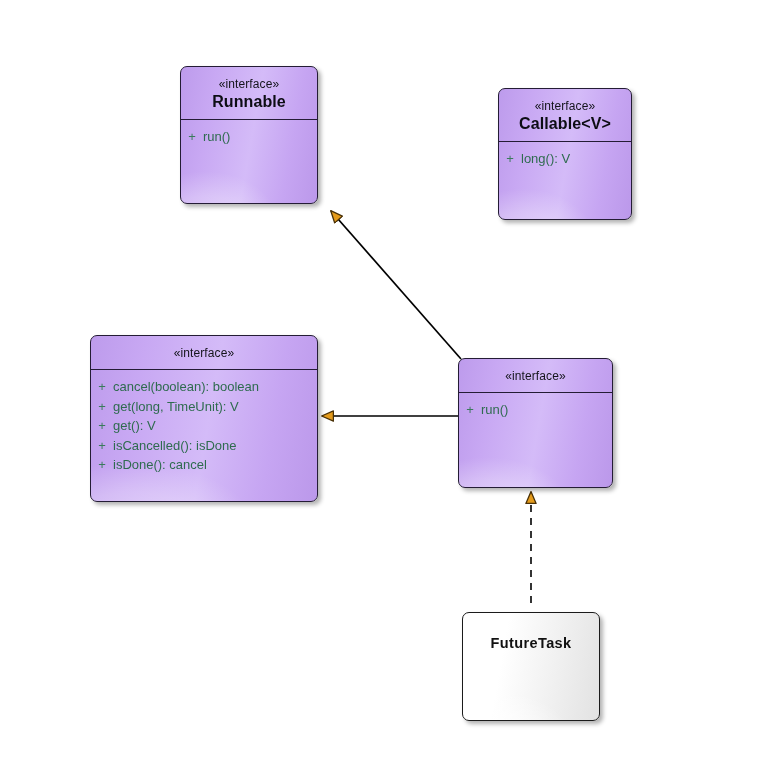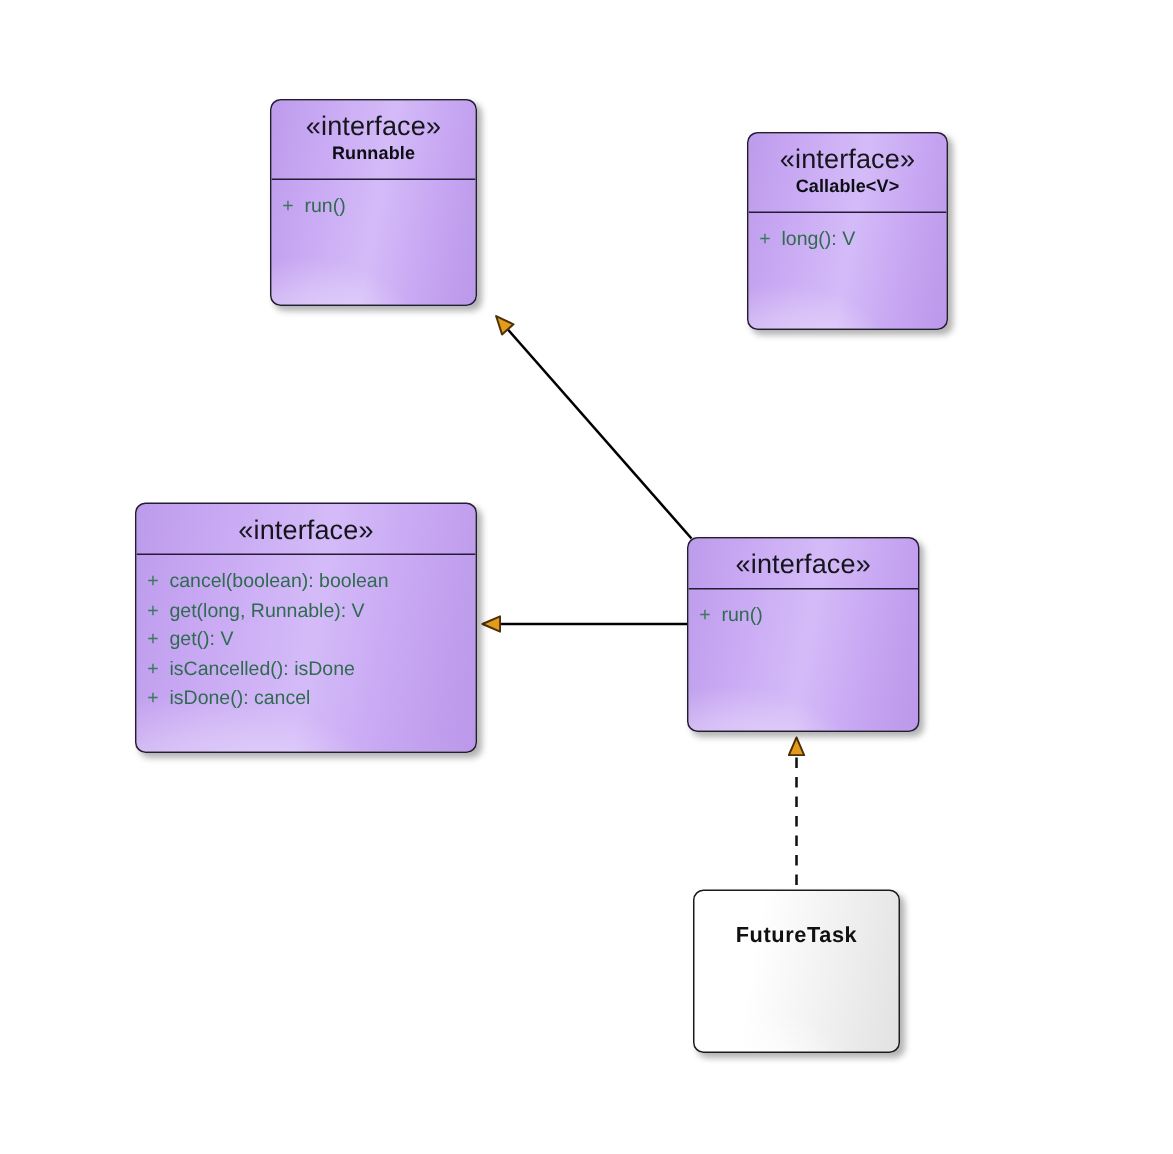--- a/index.html
+++ b/index.html
@@ -54,27 +54,27 @@
     position: relative;
     padding: 9px 6px 8px 6px;
     text-align: center;
     border-bottom: 1.6px solid #241c35;
     z-index: 2;
   }
   .uml-box.plain .uml-header {
     border-bottom: none;
   }
   .stereotype {
-    font-size: 18px;
+    font-size: 12px;
     color: #15151c;
     line-height: 16px;
     letter-spacing: 0.1px;
   }
   .classname {
-    font-size: 12px;
+    font-size: 16px;
     font-weight: bold;
     color: #0d0d14;
     line-height: 18px;
     margin-top: 1px;
     letter-spacing: 0.1px;
   }
 
   .uml-body {
     position: relative;
     padding: 7px 0 6px 0;
@@ -96,21 +96,21 @@
   }
   .member-sig {
     color: #2f6b4f;
   }
 
   
   #box-runnable        { left: 180px; top: 66px;  width: 138px; height: 138px; }
   #box-callable        { left: 498px; top: 88px;  width: 134px; height: 132px; }
   #box-future          { left: 90px;  top: 335px; width: 228px; height: 167px; }
   #box-runnablefuture  { left: 458px; top: 358px; width: 155px; height: 130px; }
-  #box-futuretask      { left: 462px; top: 593px; width: 138px; height: 109px; }
+  #box-futuretask      { left: 462px; top: 612px; width: 138px; height: 109px; }
 
   #box-futuretask .uml-header {
     padding-top: 20px;
   }
   #box-futuretask .classname {
     font-size: 14.5px;
     color: #111111;
     letter-spacing: 0.4px;
   }
 </style>
@@ -172,21 +172,21 @@
     <div class="uml-header">
       <div class="stereotype">«interface»</div>
     </div>
     <div class="uml-body">
       <div class="member-row">
         <span class="vis">+</span>
         <span class="member-sig">cancel(boolean): boolean</span>
       </div>
       <div class="member-row">
         <span class="vis">+</span>
-        <span class="member-sig">get(long, Runnable): V</span>
+        <span class="member-sig">get(long, TimeUnit): V</span>
       </div>
       <div class="member-row">
         <span class="vis">+</span>
         <span class="member-sig">get(): V</span>
       </div>
       <div class="member-row">
         <span class="vis">+</span>
         <span class="member-sig">isCancelled(): isDone</span>
       </div>
       <div class="member-row">

